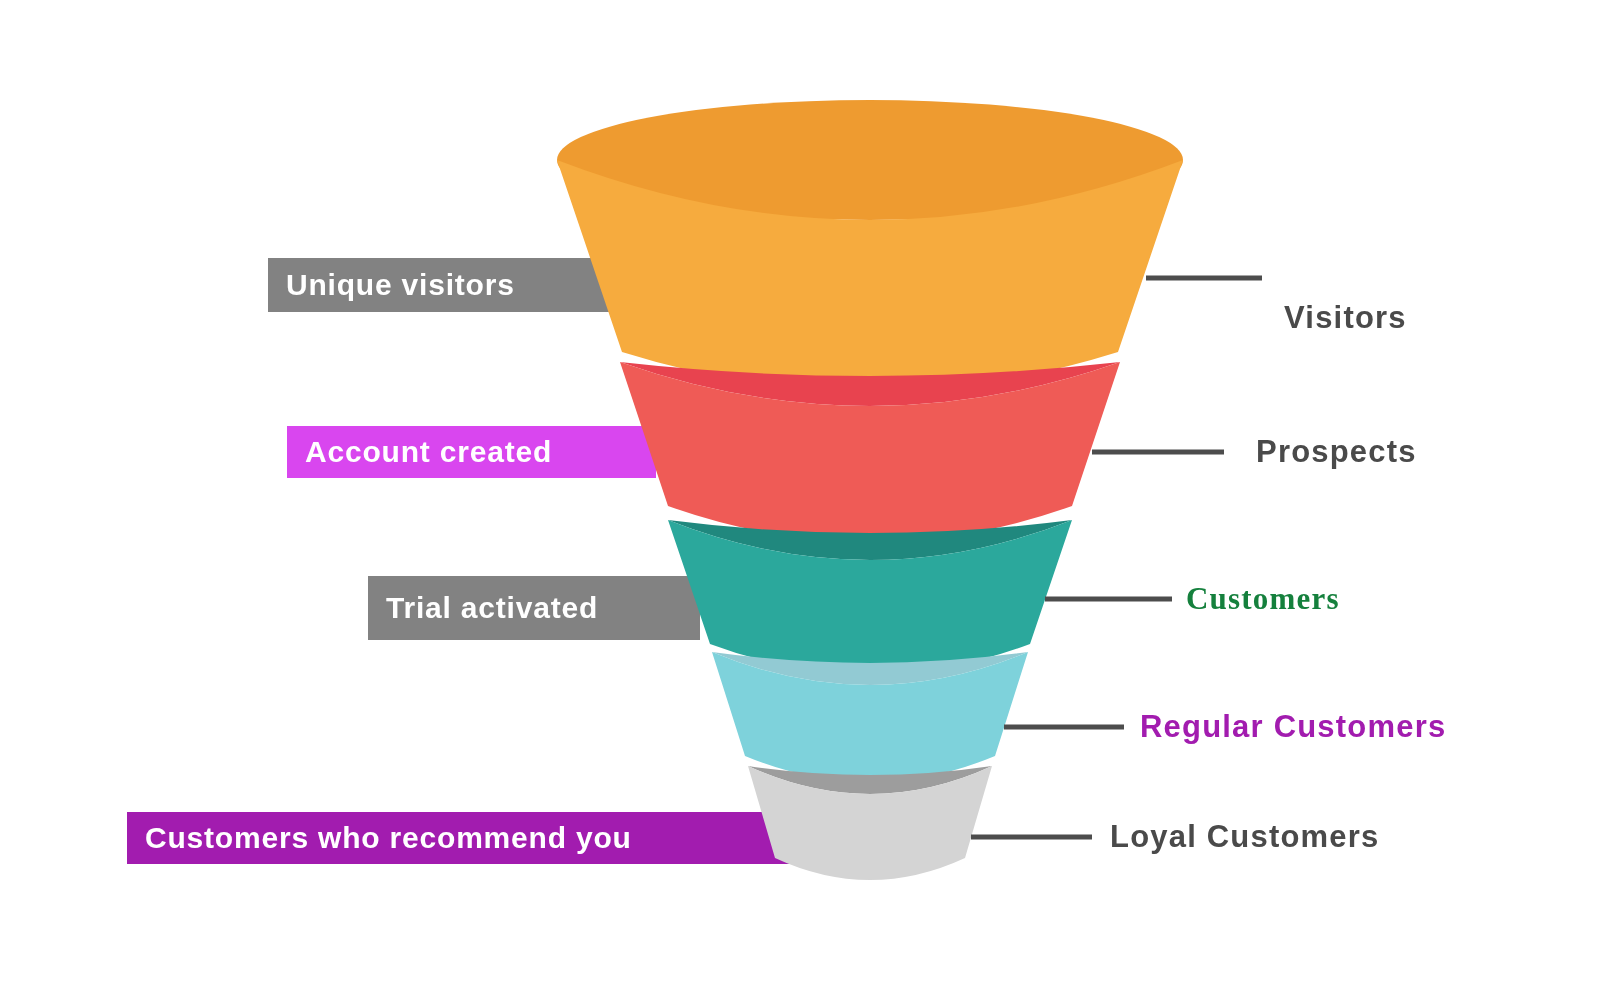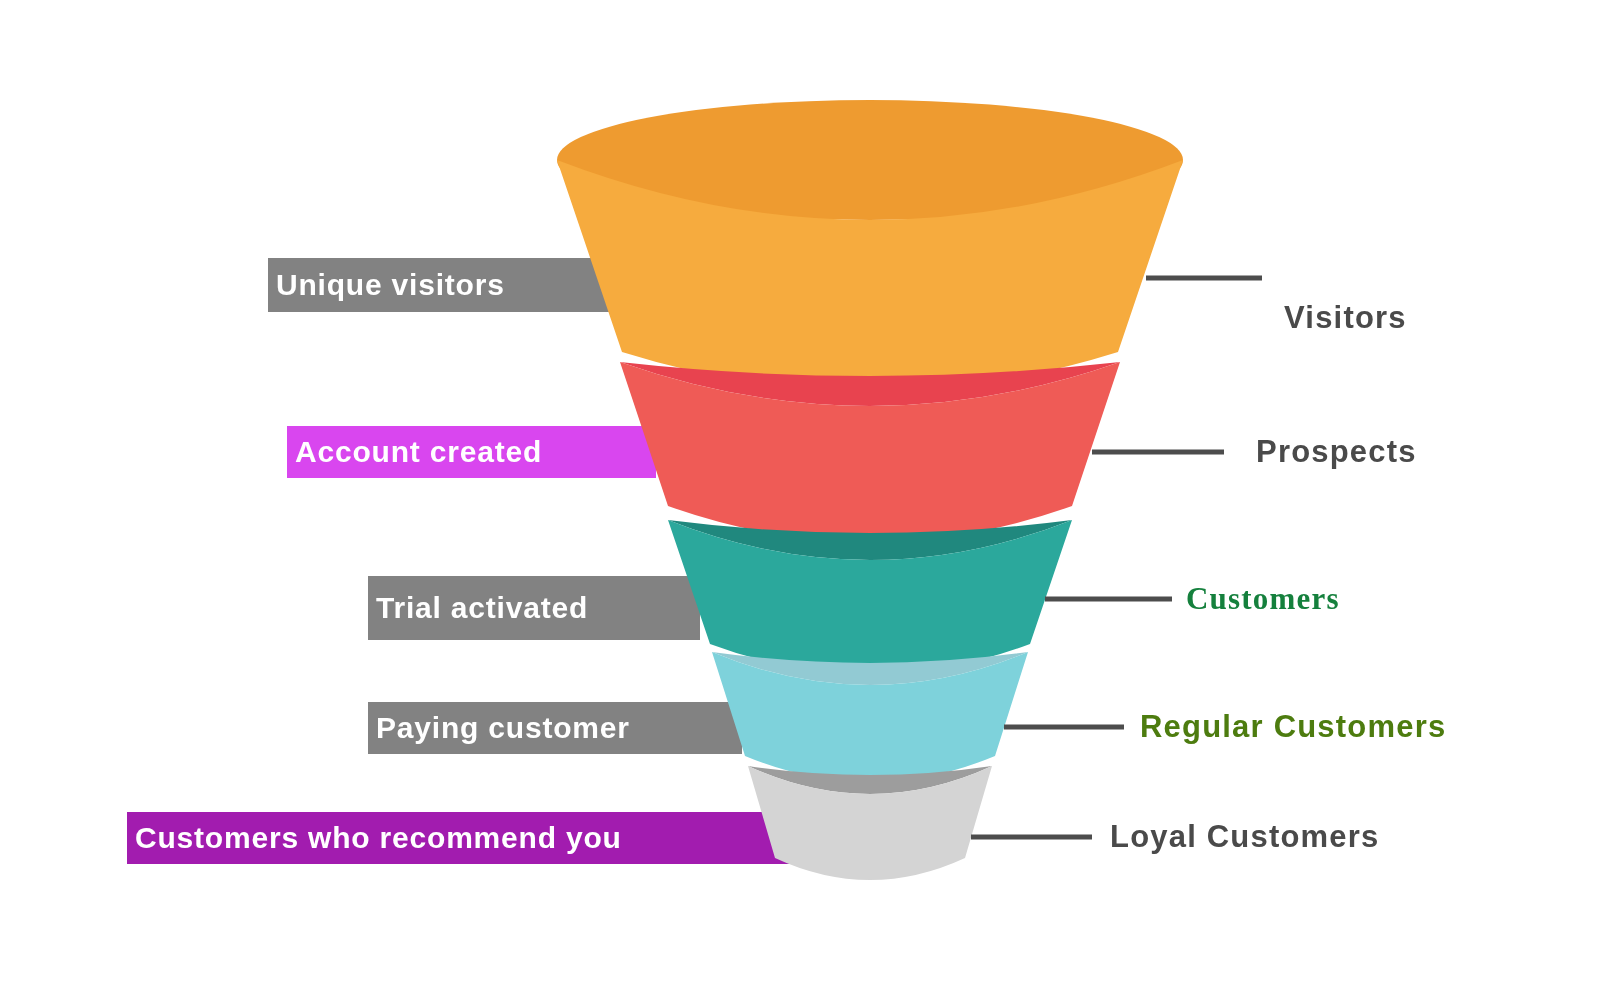--- a/index.html
+++ b/index.html
@@ -17,21 +17,21 @@
   }
   .layer-bars  { position: absolute; inset: 0; z-index: 1; }
   .layer-svg   { position: absolute; inset: 0; z-index: 2; pointer-events: none; }
   .layer-right { position: absolute; inset: 0; z-index: 3; }
 
   .stage-bar {
     position: absolute;
     display: flex;
     align-items: center;
     box-sizing: border-box;
-    padding-left: 8px;
+    padding-left: 18px;
     color: #ffffff;
     font-size: 30px;
     font-weight: 700;
     letter-spacing: 0.8px;
     white-space: nowrap;
   }
   .bar-1 { left: 268px; top: 258px; width: 362px; height: 54px; }
   .bar-2 { left: 287px; top: 426px; width: 369px; height: 52px; }
   .bar-3 { left: 368px; top: 576px; width: 332px; height: 64px; }
   .bar-4 { left: 368px; top: 702px; width: 374px; height: 52px; }
@@ -59,23 +59,20 @@
 
   <div class="layer-bars">
     <div class="stage-bar bar-1" style="background-color: rgb(130, 130, 130);">
       <span style="color: rgb(255, 255, 255);">Unique visitors</span>
     </div>
     <div class="stage-bar bar-2" style="background-color: #d946ef;">
       <span style="color: rgb(255, 255, 255);">Account created</span>
     </div>
     <div class="stage-bar bar-3" style="background-color: rgb(130, 130, 130);">
       <span style="color: rgb(255, 255, 255);">Trial activated</span>
-    </div>
-    <div class="stage-bar bar-4" style="background-color: rgb(130, 130, 130);">
-      <span style="color: rgb(255, 255, 255);">Paying customer</span>
     </div>
     <div class="stage-bar bar-5" style="background-color: #a21caf;">
       <span style="color: rgb(255, 255, 255);">Customers who recommend you</span>
     </div>
   </div>
 
   <svg class="layer-svg" viewBox="0 0 1613 992" width="1613" height="992" xmlns="http://www.w3.org/2000/svg">
 
     <g>
       <ellipse cx="870" cy="160" rx="313" ry="60" fill="#ee9b30"></ellipse>
@@ -106,17 +103,17 @@
     <line x1="1092" y1="452" x2="1224" y2="452" stroke-width="5" stroke="#4d4d4d"></line>
     <line x1="1045" y1="599" x2="1172" y2="599" stroke-width="5" stroke="#4d4d4d"></line>
     <line x1="1004" y1="727" x2="1124" y2="727" stroke-width="5" stroke="#4d4d4d"></line>
     <line x1="971" y1="837" x2="1092" y2="837" stroke-width="5" stroke="#4d4d4d"></line>
   </svg>
 
   <div class="layer-right">
     <div class="right-label rl-1" style="color: rgb(74, 74, 74);">Visitors</div>
     <div class="right-label rl-2" style="color: rgb(74, 74, 74); margin-left: 12px;">Prospects</div>
     <div class="right-label rl-3" style="color: #15803d; font-family: Liberation Serif, serif;">Customers</div>
-    <div class="right-label rl-4" style="color: #4d7c0f;">Regular Customers</div>
+    <div class="right-label rl-4" style="color: #a21caf;">Regular Customers</div>
     <div class="right-label rl-5" style="color: rgb(74, 74, 74);">Loyal Customers</div>
   </div>
 
 </div>
 
 </body></html>

